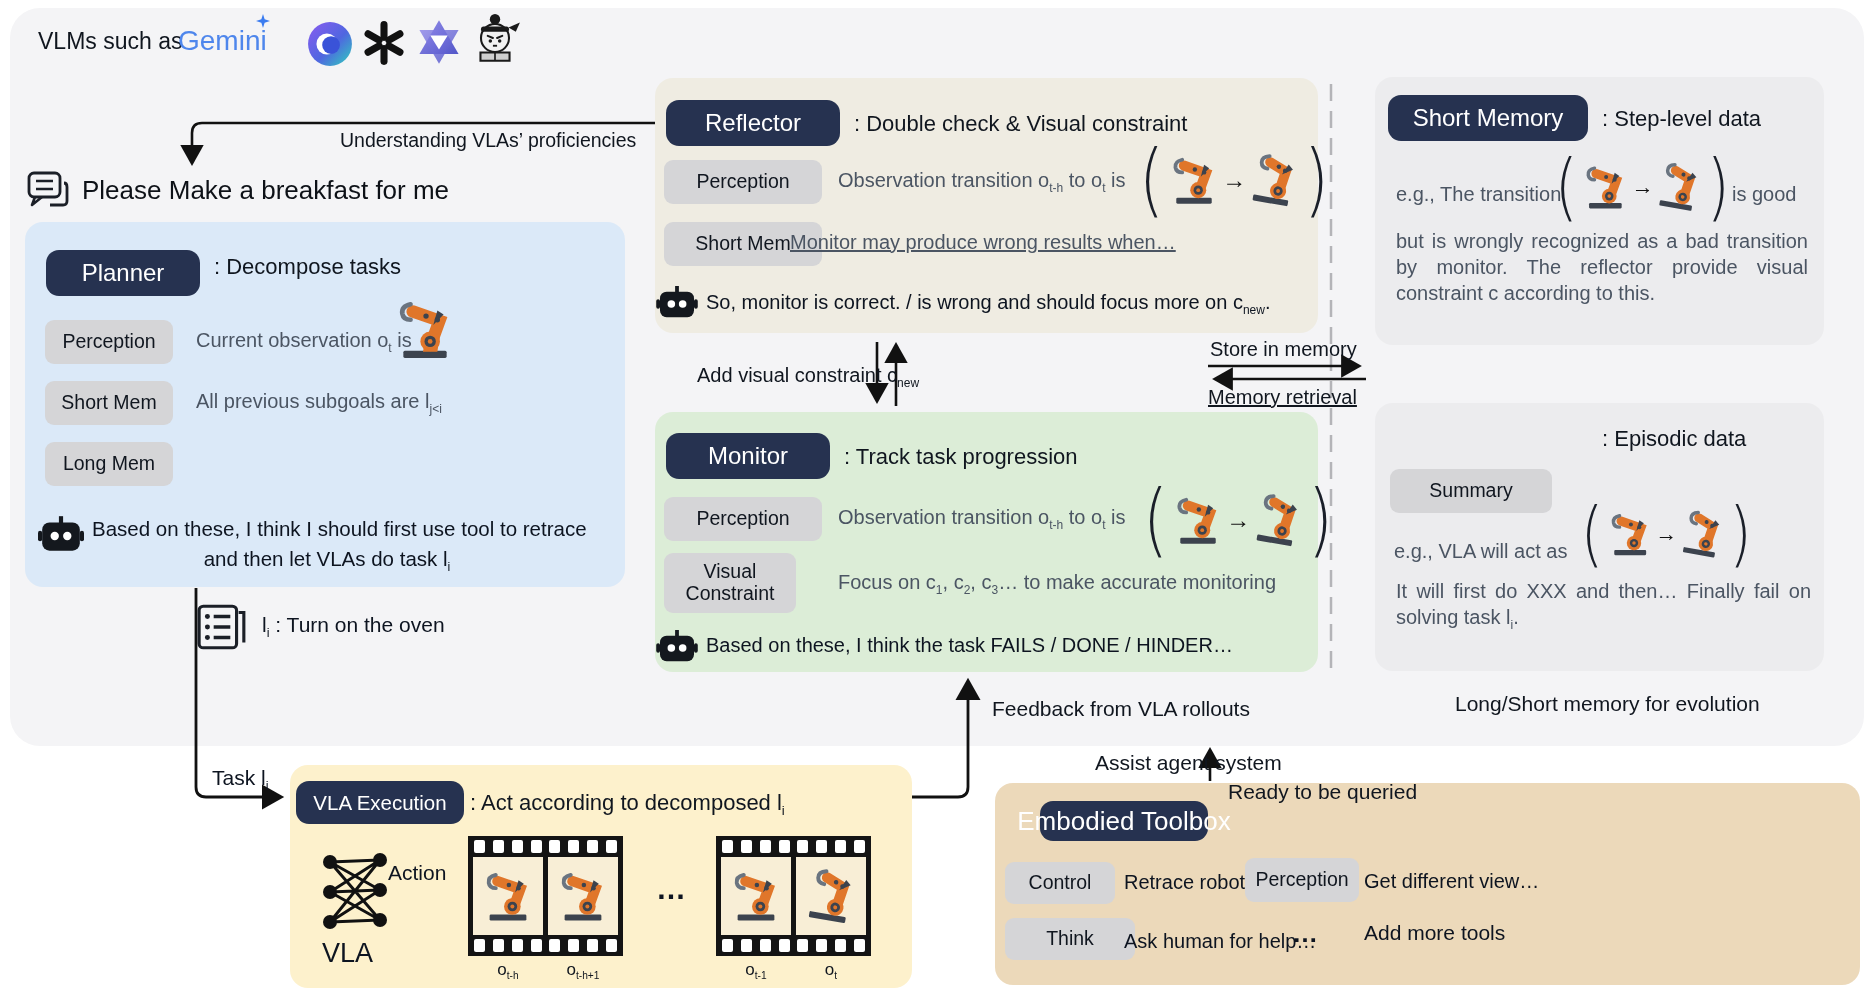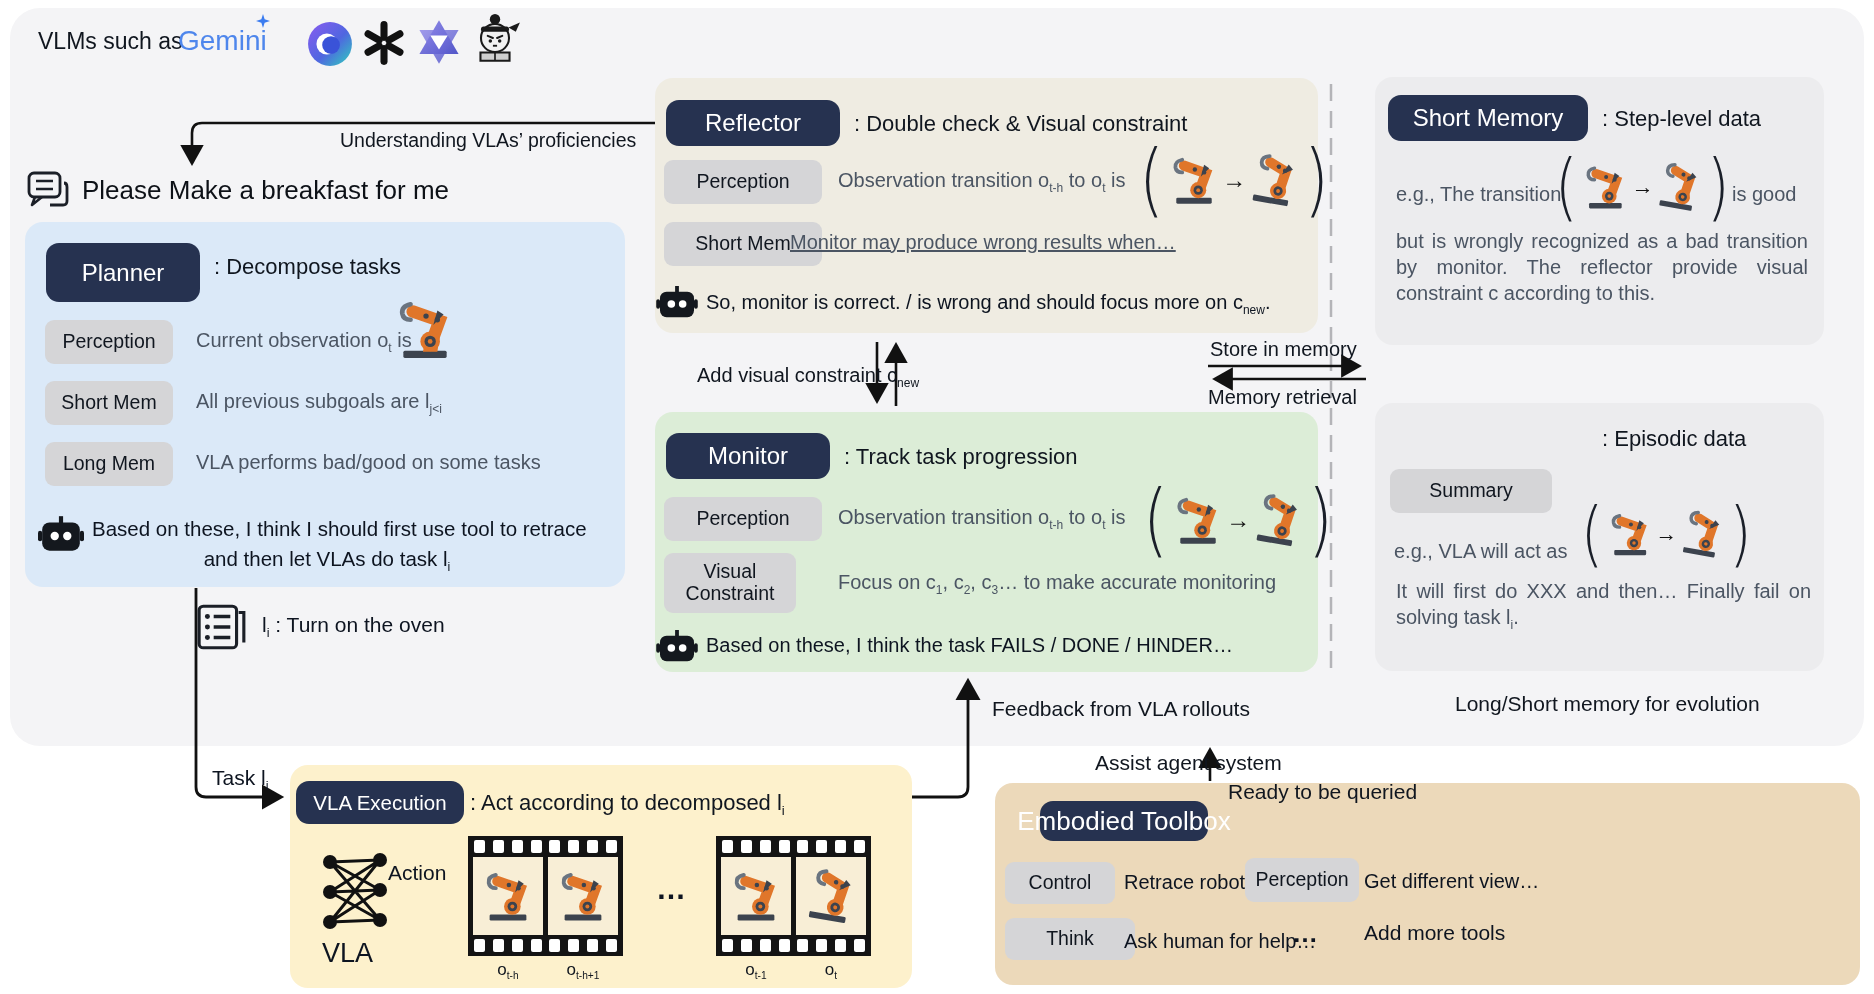--- a/index.html
+++ b/index.html
@@ -126,21 +126,21 @@
 
   <svg class="icon" style="left:26px;top:170px;" width="46" height="42" viewBox="0 0 46 42">
     <rect x="3" y="3" width="31" height="24" rx="5" fill="none" stroke="#1b1f27" stroke-width="2.8"></rect>
     <path d="M10 11 H27 M10 19 H27" stroke="#1b1f27" stroke-width="2.6"></path>
     <path d="M9 27 L6 35 L16 27" fill="none" stroke="#1b1f27" stroke-width="2.6" stroke-linejoin="round"></path>
     <path d="M38 13 Q41 13 41 17 V31 Q41 35 37 35 H24" fill="none" stroke="#1b1f27" stroke-width="2.8"></path>
   </svg>
   <div class="heading" style="left:82px;top:175px;">Please Make a breakfast for me</div>
 
   <div class="panel planner" style="left:25px;top:222px;width:600px;height:365px;"></div>
-  <div class="pill-navy" style="left:46px;top:243px;width:154px;height:59px;">Planner</div>
+  <div class="pill-navy" style="left:46px;top:250px;width:154px;height:46px;">Planner</div>
   <div class="title" style="left:214px;top:254px;">: Decompose tasks</div>
 
   <div class="pill-gray" style="left:45px;top:320px;width:128px;height:44px;">Perception</div>
   <div class="rowtext" style="left:196px;top:329px;">Current observation o<sub>t</sub> is</div>
   <svg class="icon" style="left:392px;top:296px;" width="66" height="66" viewBox="0 0 64 64">
     <rect x="11" y="53" width="42" height="7" rx="1.5" fill="#3c434e"></rect>
     <path d="M38 46 L46 24 L20 15" stroke="#e0762a" stroke-width="12" fill="none" stroke-linecap="round"></path>
     <path d="M30 54 L34 36 L46 40 L44 54 Z" fill="#e0762a"></path>
     <circle cx="37" cy="44" r="9.5" fill="#e0762a"></circle>
       <circle cx="37" cy="44" r="5.5" fill="#3c434e"></circle>
@@ -148,21 +148,20 @@
     <path d="M40 28 L50 18 L44 14 Z" fill="#3c434e"></path>
     <circle cx="33" cy="19.5" r="2.6" fill="#3c434e"></circle>
       <circle cx="44" cy="23" r="2.6" fill="#3c434e"></circle>
     <path d="M18 8 Q9 10 10 17 Q11 23 18 23" stroke="#6a7480" stroke-width="4.5" fill="none" stroke-linecap="round"></path>
   </svg>
 
   <div class="pill-gray" style="left:45px;top:381px;width:128px;height:44px;">Short Mem</div>
   <div class="rowtext" style="left:196px;top:390px;">All previous subgoals are l<sub>j&lt;i</sub></div>
 
   <div class="pill-gray" style="left:45px;top:442px;width:128px;height:44px;">Long Mem</div>
-  <div class="rowtext" style="left:196px;top:451px;">VLA performs bad/good on some tasks</div>
 
   <svg class="icon" style="left:38px;top:516px;" width="46" height="38" viewBox="0 0 44 36">
     <rect x="20" y="0" width="4" height="7" fill="#14181e"></rect>
     <rect x="4" y="6" width="36" height="27" rx="7" fill="#14181e"></rect>
     <circle cx="16" cy="19" r="4" fill="#fff"></circle>
       <circle cx="28" cy="19" r="4" fill="#fff"></circle>
     <rect x="0" y="14" width="4" height="10" rx="2" fill="#14181e"></rect>
       <rect x="40" y="14" width="4" height="10" rx="2" fill="#14181e"></rect>
   </svg>
   <div class="darktext" style="left:92px;top:517px;font-size:20.5px;">Based on these, I think I should first use tool to retrace</div>
@@ -222,21 +221,21 @@
     <rect x="4" y="6" width="36" height="27" rx="7" fill="#14181e"></rect>
     <circle cx="16" cy="19" r="4" fill="#fff"></circle>
       <circle cx="28" cy="19" r="4" fill="#fff"></circle>
     <rect x="0" y="14" width="4" height="10" rx="2" fill="#14181e"></rect>
       <rect x="40" y="14" width="4" height="10" rx="2" fill="#14181e"></rect>
   </svg>
   <div class="darktext" style="left:706px;top:291px;">So, monitor is correct. / is wrong and should focus more on c<sub>new</sub>.</div>
 
   <div class="label" style="left:697px;top:364px;">Add visual constraint c<sub>new</sub></div>
   <div class="label" style="left:1210px;top:338px;">Store in memory</div>
-  <div class="label" style="left:1208px;top:386px;">Memory retrieval</div>
+  <div class="label" style="left:1208px;top:386px;text-decoration:underline;">Memory retrieval</div>
 
   <div class="panel monitor" style="left:655px;top:412px;width:663px;height:260px;"></div>
   <div class="pill-navy" style="left:666px;top:433px;width:164px;height:46px;">Monitor</div>
   <div class="title" style="left:844px;top:444px;">: Track task progression</div>
 
   <div class="pill-gray" style="left:664px;top:497px;width:158px;height:44px;">Perception</div>
   <div class="rowtext" style="left:838px;top:506px;">Observation transition o<sub>t-h</sub> to o<sub>t</sub> is</div>
   <div class="bracket" style="left:1140px;top:480px;">
     <span class="paren">(</span>
     <svg width="54" height="58" viewBox="0 0 64 64">

